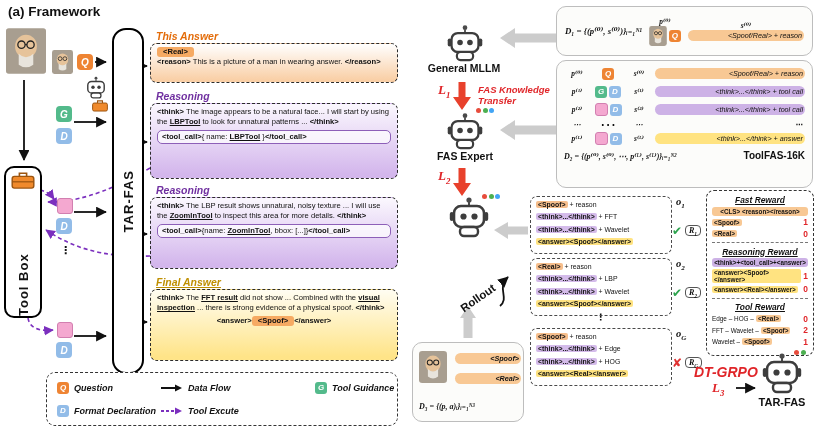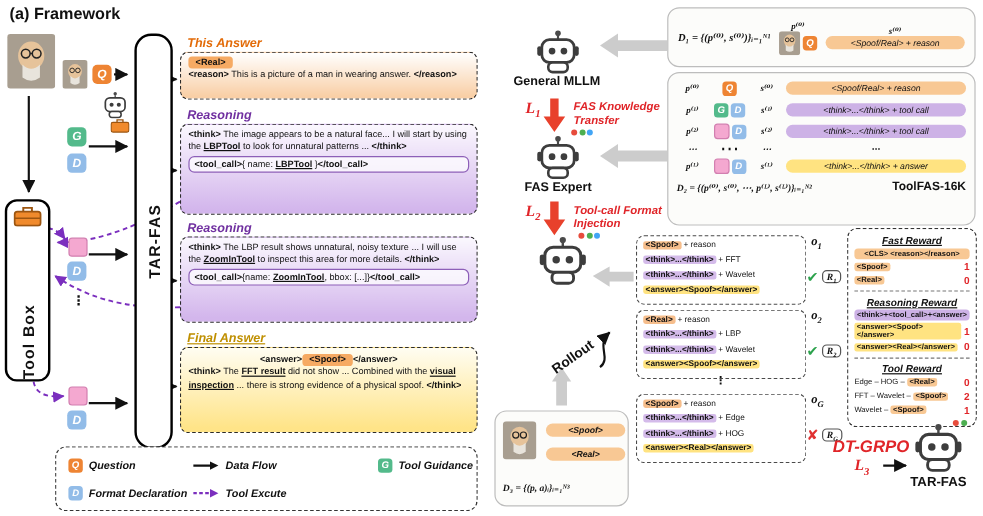--- a/index.html
+++ b/index.html
@@ -28,21 +28,21 @@
   .gradye{background:linear-gradient(180deg,#FFFDF2 0%,#FFE488 95%);}
   .chip{display:inline-block;background:#F6AA63;border-radius:3px;padding:0 6px;font-weight:bold;}
   .callbox{margin-top:2px;background:rgba(255,255,255,.72);border:1px solid #8D5FB8;border-radius:5px;padding:1px 4px;}
   .legend{border:1.6px dashed #333;border-radius:9px;display:grid;grid-template-columns:100px 150px 94px;
           align-items:center;padding:4px 10px;gap:2px 4px;font-size:9px;background:#fff;}
   .litem{display:flex;align-items:center;gap:5px;font-weight:bold;font-style:italic;}
   .gbox{background:#FCFCFA;border:1.5px solid #BDBDBD;border-radius:10px;}
   .d2row{display:flex;align-items:center;gap:3px;height:17px;}
   .pl{width:26px;font-size:7.4px;text-align:center;}
   .bcell{width:30px;display:flex;gap:2px;justify-content:center;align-items:center;}
-  .rowchip{border-radius:8px;font-size:7.2px;font-style:italic;text-align:center;padding:1px 2px;flex:1;}
+  .rowchip{border-radius:8px;font-size:7.2px;font-style:italic;text-align:right;padding:1px 2px;flex:1;}
   .c-or{background:#F8C894;}
   .c-pu{background:#CDB2E6;}
   .c-ye{background:#FFE381;}
   .obox{border:1.3px dashed #4a4a4a;border-radius:7px;background:#fff;padding:2px 5px;font-size:6.9px;line-height:1.78;}
   .t-or{background:#F6BE8C;border-radius:2px;padding:0 2px;font-weight:bold;}
   .t-pu{background:#D4BBEA;border-radius:2px;padding:0 2px;font-weight:bold;}
   .t-ye{background:#FFE381;border-radius:2px;padding:0 2px;font-weight:bold;}
   .oname{font-size:10.5px;font-weight:bold;font-style:italic;font-family:"Liberation Serif","DejaVu Serif",serif;}
   .rbadge{border:1.2px solid #555;border-radius:4px;background:#fff;font-size:8px;font-style:italic;font-weight:bold;padding:0 3px;
           font-family:"Liberation Serif","DejaVu Serif",serif;}
@@ -197,25 +197,25 @@
     <div>
       <span class="b">&lt;think&gt;</span><span> The LBP result shows unnatural, noisy texture ... I will use the </span><span class="b u">ZoomInTool</span><span> to inspect this area for more details. </span><span class="b">&lt;/think&gt;</span>
     </div>
     <div class="callbox">
       <span class="b">&lt;tool_call&gt;</span><span>{name: </span><span class="b u">ZoomInTool</span><span>, bbox: [...]}</span><span class="b">&lt;/tool_call&gt;</span>
     </div>
   </div>
 
   <div class="abs phead u" style="left:156px;top:276px;color:#BF8F00">Final Answer</div>
   <div class="abs pbody gradye" style="left:150px;top:289px;width:248px;height:72px;box-sizing:border-box">
+    <div>
+      <span class="b">&lt;think&gt;</span><span> The </span><span class="b u">FFT result</span><span> did not show ... Combined with the </span><span class="b u">visual inspection</span><span> ... there is strong evidence of a physical spoof. </span><span class="b">&lt;/think&gt;</span>
+    </div>
     <div style="text-align:center;margin-top:2px">
       <span class="b">&lt;answer&gt;</span><span class="chip">&lt;Spoof&gt;</span><span class="b">&lt;/answer&gt;</span>
-    </div>
-    <div>
-      <span class="b">&lt;think&gt;</span><span> The </span><span class="b u">FFT result</span><span> did not show ... Combined with the </span><span class="b u">visual inspection</span><span> ... there is strong evidence of a physical spoof. </span><span class="b">&lt;/think&gt;</span>
     </div>
   </div>
 
   <div class="abs legend" style="left:46px;top:372px;width:352px;height:54px;box-sizing:border-box">
     <div class="litem">
       <span class="badge bq sm">Q</span>
       <span>Question</span>
     </div>
     <div class="litem">
       <svg width="22" height="8">
@@ -275,24 +275,20 @@
     </svg>
   </div>
   <div class="abs dots3" style="left:476px;top:108px">
     <span style="background:#E74C3C"></span>
       <span style="background:#4CAF50"></span>
       <span style="background:#42A5F5"></span>
   </div>
   <div class="abs roblabel" style="left:412px;top:150px;width:106px">FAS Expert</div>
 
   <div class="abs lsym" style="left:438px;top:168px"><span>L</span><sub>2</sub></div>
-  <div class="abs redlab" style="left:478px;top:170px">
-    <div>Tool-call Format</div>
-    <div>Injection</div>
-  </div>
 
   <div class="abs" style="left:449px;top:196px">
     <svg width="40" height="42" viewBox="0 0 40 42">
       <circle cx="20" cy="4" r="2.6" fill="#4a4a4a"></circle>
         <line x1="20" y1="6" x2="20" y2="10" stroke="#4a4a4a" stroke-width="2"></line>
       <rect x="5" y="10" width="30" height="21" rx="7" fill="#fff" stroke="#3d3d3d" stroke-width="2.6"></rect>
       <circle cx="14.5" cy="20.5" r="3.1" fill="#3d3d3d"></circle>
         <circle cx="25.5" cy="20.5" r="3.1" fill="#3d3d3d"></circle>
       <rect x="0.8" y="16" width="4" height="9" rx="2" fill="#3d3d3d"></rect>
         <rect x="35.2" y="16" width="4" height="9" rx="2" fill="#3d3d3d"></rect>

